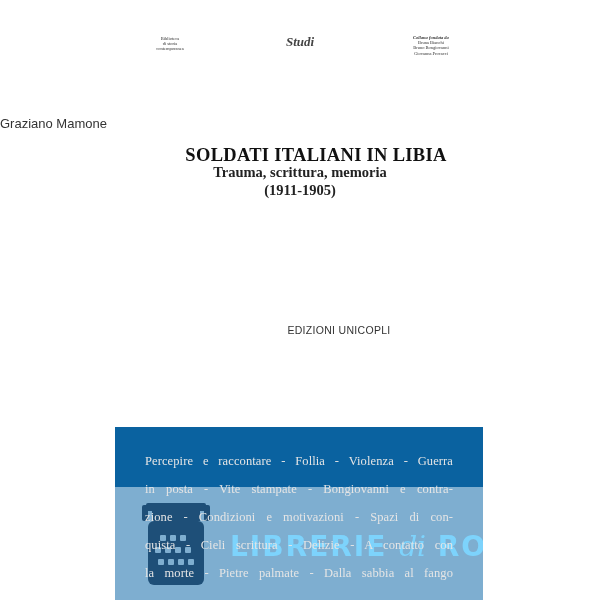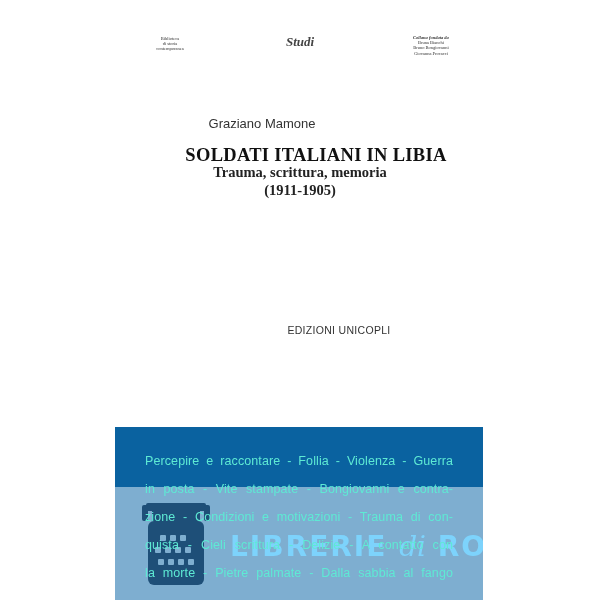--- a/index.html
+++ b/index.html
@@ -8,31 +8,31 @@
     font-family: "Liberation Sans", sans-serif; color: #222;
   }
   .header-left, .header-center, .header-right {
     position: absolute; text-align: center; line-height: 1.15;
   }
   .header-left { left: 138px; top: 36px; width: 64px; font-size: 4.5px; color: #333; font-family: "Liberation Serif", serif; }
   .header-center { left: 284px; top: 35px; width: 32px; font-size: 13px; font-style: italic; font-weight: bold; color: #444; font-family: "Liberation Serif", serif; }
   .header-right { left: 398px; top: 35px; width: 66px; font-size: 4.5px; color: #333; font-family: "Liberation Serif", serif; }
   .header-right .fondata { font-style: italic; font-weight: bold; }
 
-  .author { position: absolute; top: 116px; left: 0; width: 524px; text-align: center; font-size: 13px; color: #333; }
+  .author { position: absolute; top: 116px; left: 0; width: 524px; text-align: left; font-size: 13px; color: #333; }
   .title { position: absolute; top: 145px; left: 0; width: 600px; text-align: center;
            font-family: "Liberation Serif", serif; font-weight: bold; font-size: 18.5px; letter-spacing: 0.3px; color: #111; margin-left: 16px; }
   .subtitle { position: absolute; top: 163px; left: 0; width: 600px; text-align: center;
               font-family: "Liberation Serif", serif; font-weight: bold; font-size: 14.5px; line-height: 18px; color: #222; }
   .publisher { position: absolute; top: 324px; left: 0; width: 600px; text-align: center; font-size: 10.5px; color: #333; letter-spacing: 0.3px; margin-left: 39px; }
 
   .panel { position: absolute; left: 115px; top: 427px; width: 368px; height: 173px; background: #0a62a0; overflow: hidden; }
   .panel-overlay { position: absolute; left: 0; top: 60px; width: 368px; height: 113px; background: #7eaed0; }
   .panel-text { position: absolute; left: 30px; top: 20px; width: 308px; font-size: 12.5px; line-height: 28px;
-                color: #5eead4; text-align: justify; font-family: Liberation Sans, sans-serif; letter-spacing: 0.1px; }
+                color: #e5e5e5; text-align: justify; font-family: Liberation Serif, serif; letter-spacing: 0.1px; }
   .panel-text .line { display: block; white-space: nowrap; text-align-last: justify; }
 
   .watermark-icon { position: absolute; left: 27px; top: 76px; width: 68px; height: 84px; }
   .watermark-text { position: absolute; left: 115px; top: 103px; font-size: 28px; font-weight: bold; color: #7dd3fc;
                     letter-spacing: 2px; font-family: "DejaVu Sans", sans-serif; white-space: nowrap; }
   .watermark-text .di { font-family: "DejaVu Serif", serif; font-style: italic; font-weight: normal; letter-spacing: 0; }
 </style>
 </head>
 <body>
 
@@ -85,17 +85,17 @@
 
   <div class="watermark-text">
     <span>LIBRERIE</span>
     <span class="di">di</span>
     <span>ROMA</span>
   </div>
 
   <div class="panel-text">
     <span class="line">Percepire e raccontare - Follia - Violenza - Guerra</span>
     <span class="line">in posta - Vite stampate - Bongiovanni e contra-</span>
-    <span class="line">zione - Condizioni e motivazioni - Trauma di con-</span>
+    <span class="line">zione - Condizioni e motivazioni - Spazi di con-</span>
     <span class="line">quista - Cieli scrittura - Delizie - A contatto con</span>
     <span class="line">la morte - Pietre palmate - Dalla sabbia al fango</span>
   </div>
 </div>
 
 </body></html>

